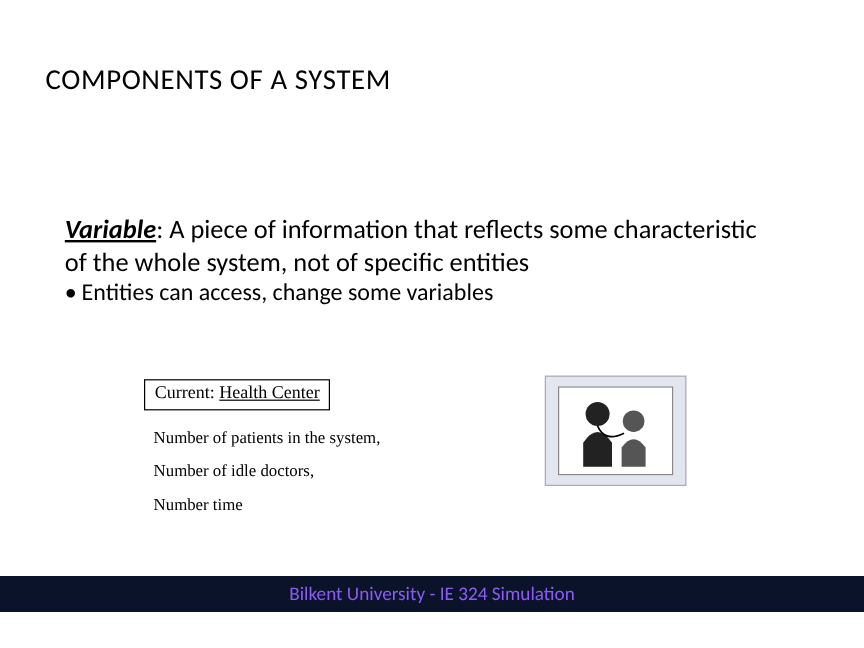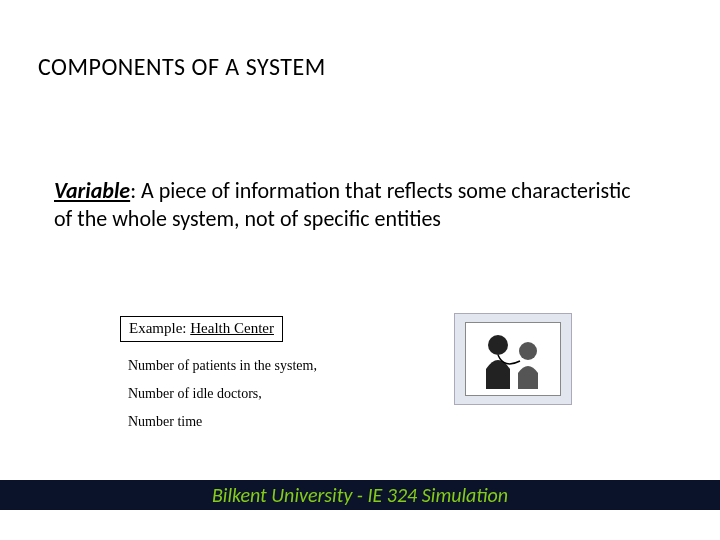--- a/index.html
+++ b/index.html
@@ -12,37 +12,40 @@
   .bullet-row .dot { display: inline-block; width: 14px; }
   .example-box { position: absolute; left: 120px; top: 316px; border: 1px solid #000; padding: 3px 8px 4px 8px; font-family: "Times New Roman", Times, serif; font-size: 15px; }
   .example-box .u { text-decoration: underline; text-align: center; }
   .ex-line { position: absolute; left: 128px; font-family: "Times New Roman", Times, serif; font-size: 14px; }
   .ex1 { top: 358px; }
   .ex2 { top: 386px; }
   .ex3 { top: 414px; }
   .image-box { position: absolute; left: 454px; top: 313px; width: 118px; height: 92px; background: #e2e7ef; border: 1px solid #aab; display: flex; align-items: center; justify-content: center; }
   .image-inner { width: 96px; height: 74px; background: #fff; border: 1px solid #888; display: flex; align-items: center; justify-content: center; }
   .footer { position: absolute; left: 0; bottom: 30px; width: 720px; height: 30px; background: #0b132b; display: flex; align-items: center; justify-content: center; }
-  .footer span { color: #84cc16; font-size: 20px; font-style: italic; }
+  .footer span { color: #8b5cf6; font-size: 16px; }
   
 </style>
 </head>
 <body>
 
 <div class="slide">
 
   <div class="title">COMPONENTS OF A SYSTEM</div>
 
   <div class="body">
     <span class="term">Variable</span><span>: A piece of information that reflects some characteristic of the whole system, not of specific entities</span>
   </div>
 
+  <div class="bullet-row">
+    <span class="dot">•</span><span>Entities can access, change some variables</span>
+  </div>
 
   <div class="example-box">
-    <span>Example: </span><span class="u">Health Center</span>
+    <span>Current: </span><span class="u">Health Center</span>
   </div>
 
   <div class="ex-line ex1">Number of patients in the system,</div>
   <div class="ex-line ex2">Number of idle doctors,</div>
   <div class="ex-line ex3">Number time</div>
 
   <div class="image-box">
     <div class="image-inner">
       <svg width="90" height="68" viewBox="0 0 90 68">
         <rect x="0" y="0" width="90" height="68" fill="#fff"></rect>

